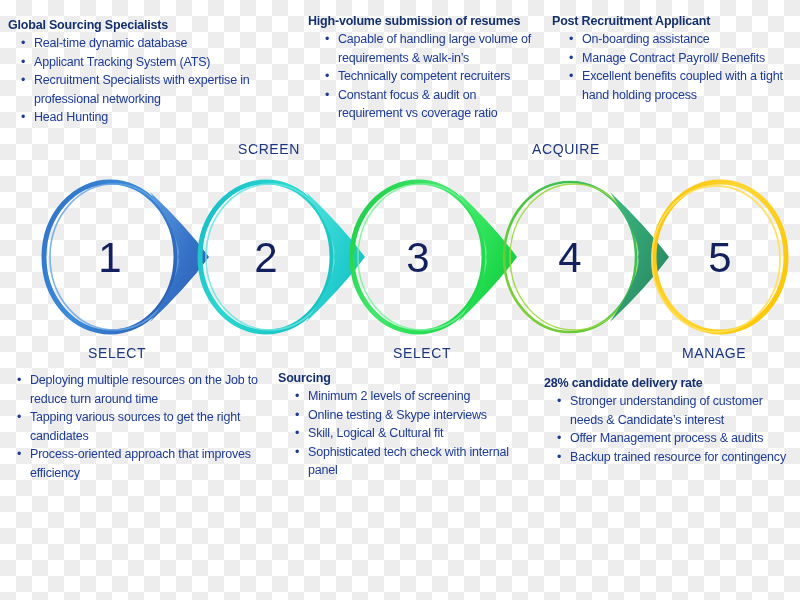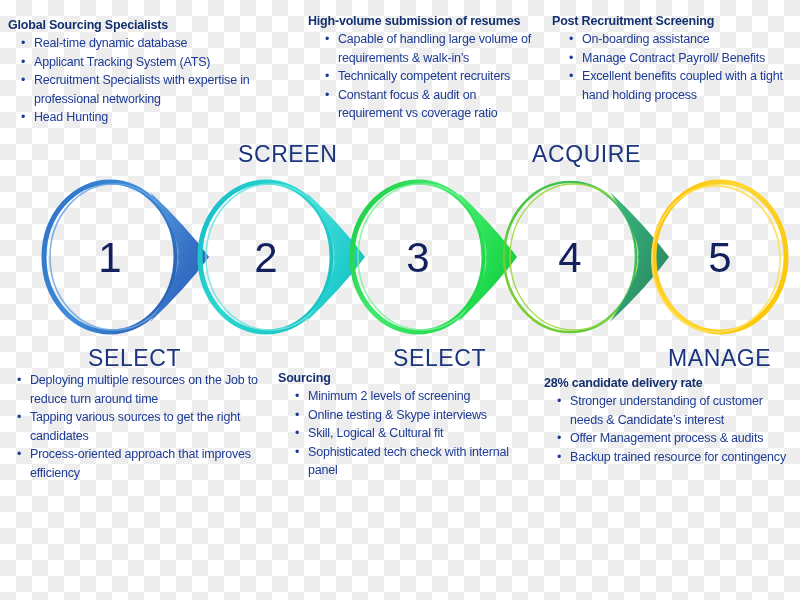--- a/index.html
+++ b/index.html
@@ -74,29 +74,29 @@
   #block-submission .bullets,
   #block-postrec .bullets,
   #block-screening .bullets,
   #block-delivery .bullets { padding-left: 30px; }
   #block-delivery .block-title { margin-left: 4px; }
 
   
   .stage-label {
     position: absolute;
     color: #1c357f;
-    font-size: 23px;
+    font-size: 14px;
     letter-spacing: 0.6px;
     white-space: nowrap;
   }
   #label-source  { left: 88px;  top: 345px; }
   #label-screen  { left: 238px; top: 141px; }
   #label-select  { left: 393px; top: 345px; }
   #label-acquire { left: 532px; top: 141px; }
-  #label-manage  { left: 668px; top: 345px; }
+  #label-manage  { left: 682px; top: 345px; }
 </style>
 </head>
 <body>
 
 <svg id="canvas" viewBox="0 0 800 600">
   <defs>
     <linearGradient id="g1" x1="0%" y1="0%" x2="100%" y2="60%">
       <stop offset="0%" stop-color="#2f6fc4"></stop>
       <stop offset="55%" stop-color="#3c8ddb"></stop>
       <stop offset="100%" stop-color="#2c64b8"></stop>
@@ -201,21 +201,21 @@
 <div class="block" id="block-submission">
   <div class="block-title">High-volume submission of resumes</div>
   <ul class="bullets">
       <li><span class="bullet-dot">•</span>Capable of handling large volume of requirements &amp; walk-in’s</li>
       <li><span class="bullet-dot">•</span>Technically competent recruiters</li>
       <li><span class="bullet-dot">•</span>Constant focus &amp; audit on requirement vs coverage ratio</li>
     </ul>
 </div>
 
 <div class="block" id="block-postrec">
-  <div class="block-title">Post Recruitment Screening</div>
+  <div class="block-title">Post Recruitment Applicant</div>
   <ul class="bullets">
       <li><span class="bullet-dot">•</span>On-boarding assistance</li>
       <li><span class="bullet-dot">•</span>Manage Contract Payroll/ Benefits</li>
       <li><span class="bullet-dot">•</span>Excellent benefits coupled with a tight hand holding process</li>
     </ul>
 </div>
 
 <div class="block" id="block-response">
   <ul class="bullets">
       <li><span class="bullet-dot">•</span>Deploying multiple resources on the Job to reduce turn around time</li>

